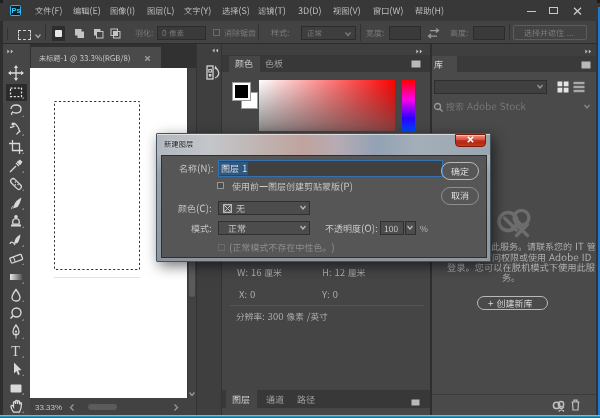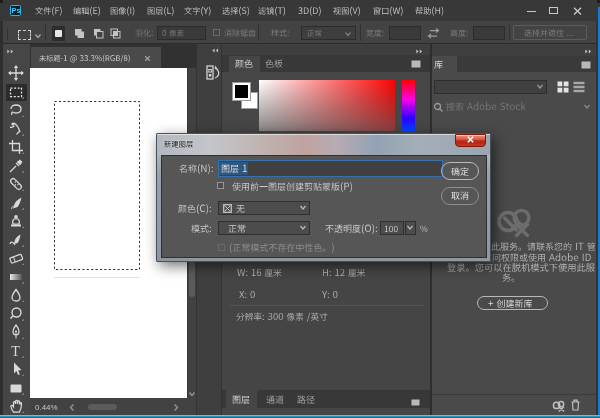--- a/index.html
+++ b/index.html
@@ -222,21 +222,21 @@
 <svg style="position:absolute;left:54px;top:101px;" width="86" height="169" viewBox="0 0 86 169">
       <rect x="0.5" y="0.5" width="85" height="168" fill="none" stroke="#2f2f2f" stroke-width="1" stroke-dasharray="2.2 2.2"></rect>
     </svg>
 <div style="position:absolute;left:54px;top:277px;width:86px;height:1px;background:#e3e3e3"></div>
 <div style="position:absolute;left:187px;top:67.5px;width:9px;height:330.5px;background:#424242;border-left:1px solid #383838;box-sizing:border-box"></div>
 <div style="position:absolute;left:188.5px;top:260px;width:6px;height:37px;background:#5b5b5b;border-radius:3px"></div>
 <svg style="position:absolute;left:188px;top:391px;" width="8" height="7" viewBox="0 0 8 7">
       <path d="M1.5 1.5 L4 4.5 L6.5 1.5" stroke="#999" stroke-width="1.25" fill="none"></path>
     </svg>
 <div style="position:absolute;left:30px;top:398px;width:166px;height:17px;background:#424242"></div>
-<div style="position:absolute;left:35px;top:402.5px;font-size:8px;color:#c6c6c6;white-space:nowrap;">0.44%</div>
+<div style="position:absolute;left:35px;top:402.5px;font-size:8px;color:#c6c6c6;white-space:nowrap;">33.33%</div>
 <svg style="position:absolute;left:68px;top:402.5px;" width="8" height="9" viewBox="0 0 8 9">
       <path d="M5.5 1.5 L2.5 4.5 L5.5 7.5" stroke="#9a9a9a" stroke-width="1.25" fill="none"></path>
     </svg>
 <div style="position:absolute;left:88px;top:403.5px;width:29px;height:6px;background:#5b5b5b;border-radius:3px"></div>
 <svg style="position:absolute;left:172px;top:402.5px;" width="8" height="9" viewBox="0 0 8 9">
       <path d="M2.5 1.5 L5.5 4.5 L2.5 7.5" stroke="#9a9a9a" stroke-width="1.25" fill="none"></path>
     </svg>
 <div style="position:absolute;left:196px;top:44px;width:26px;height:371px;background:#3f3f3f"></div>
 <div style="position:absolute;left:196px;top:44px;width:1px;height:371px;background:#333"></div>
 <svg style="position:absolute;left:212px;top:48px;" width="8" height="5.5" viewBox="0 0 8 5.5">

